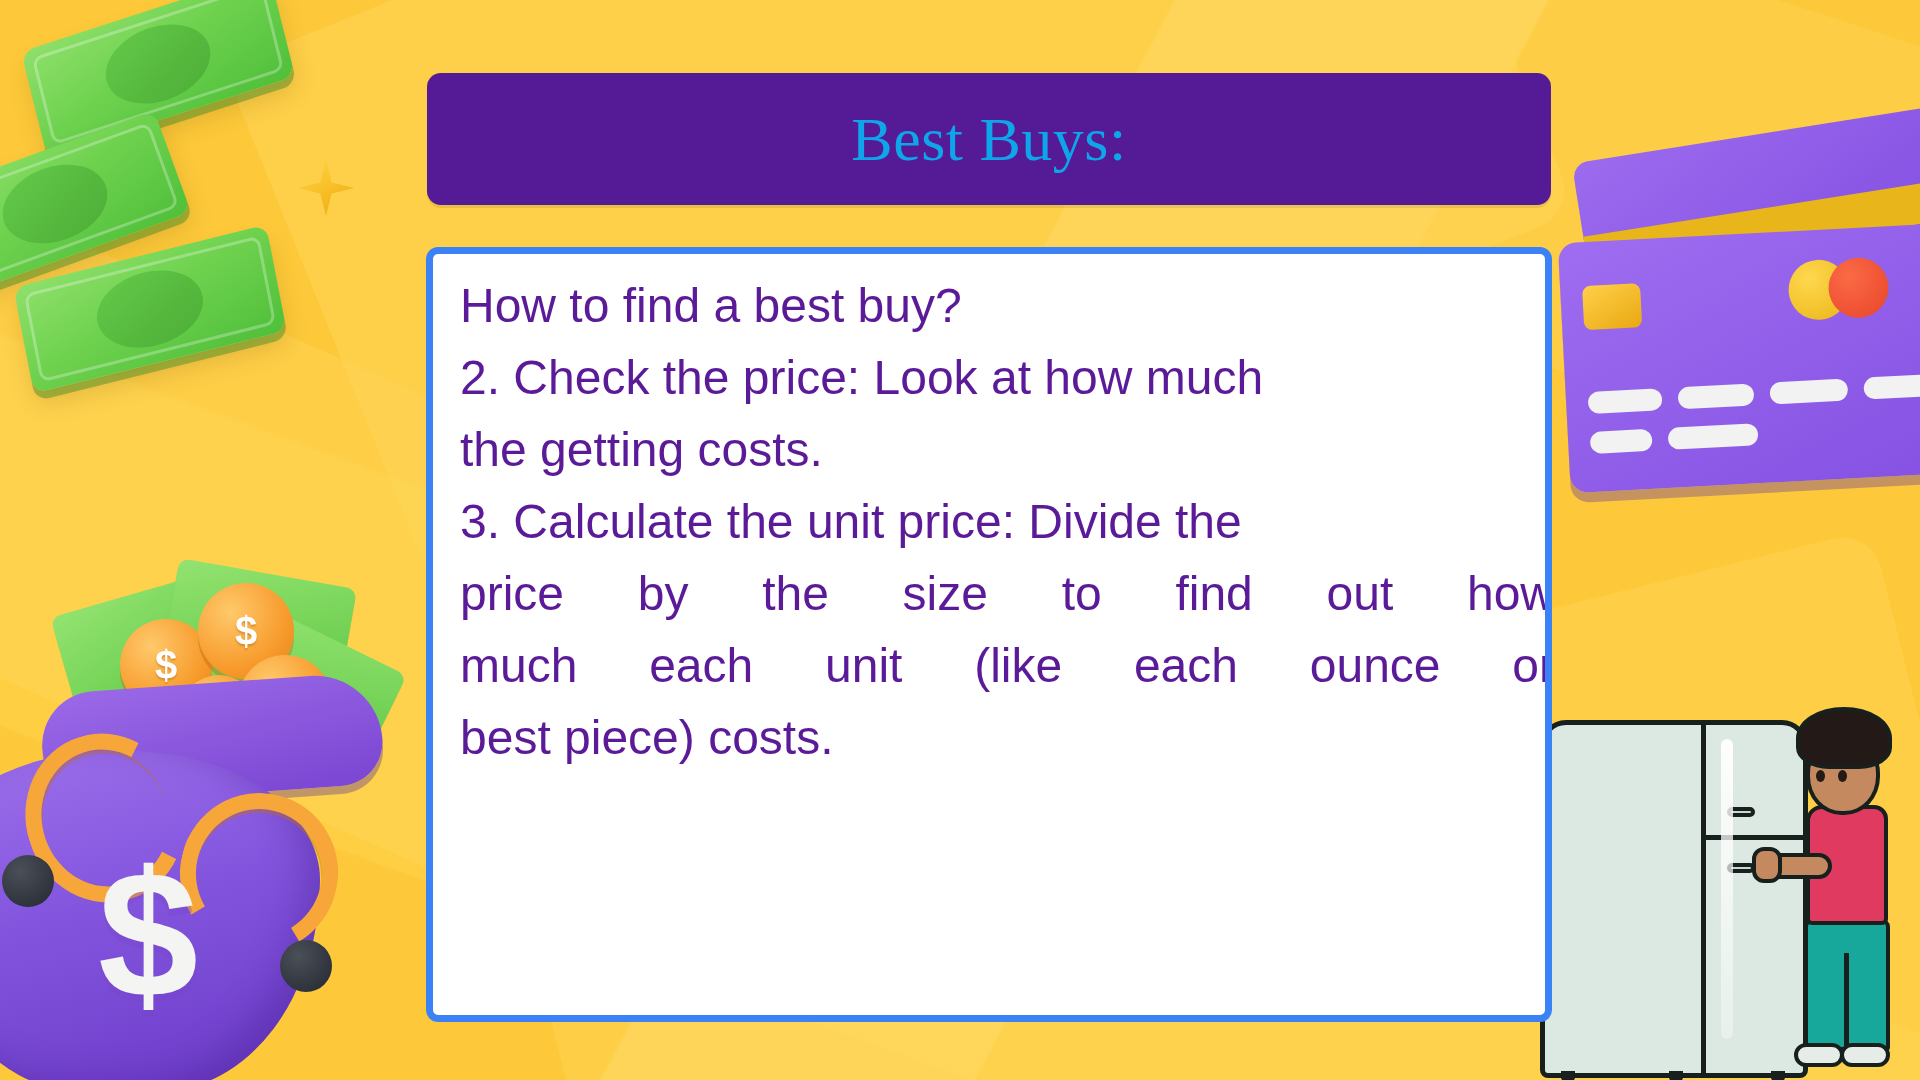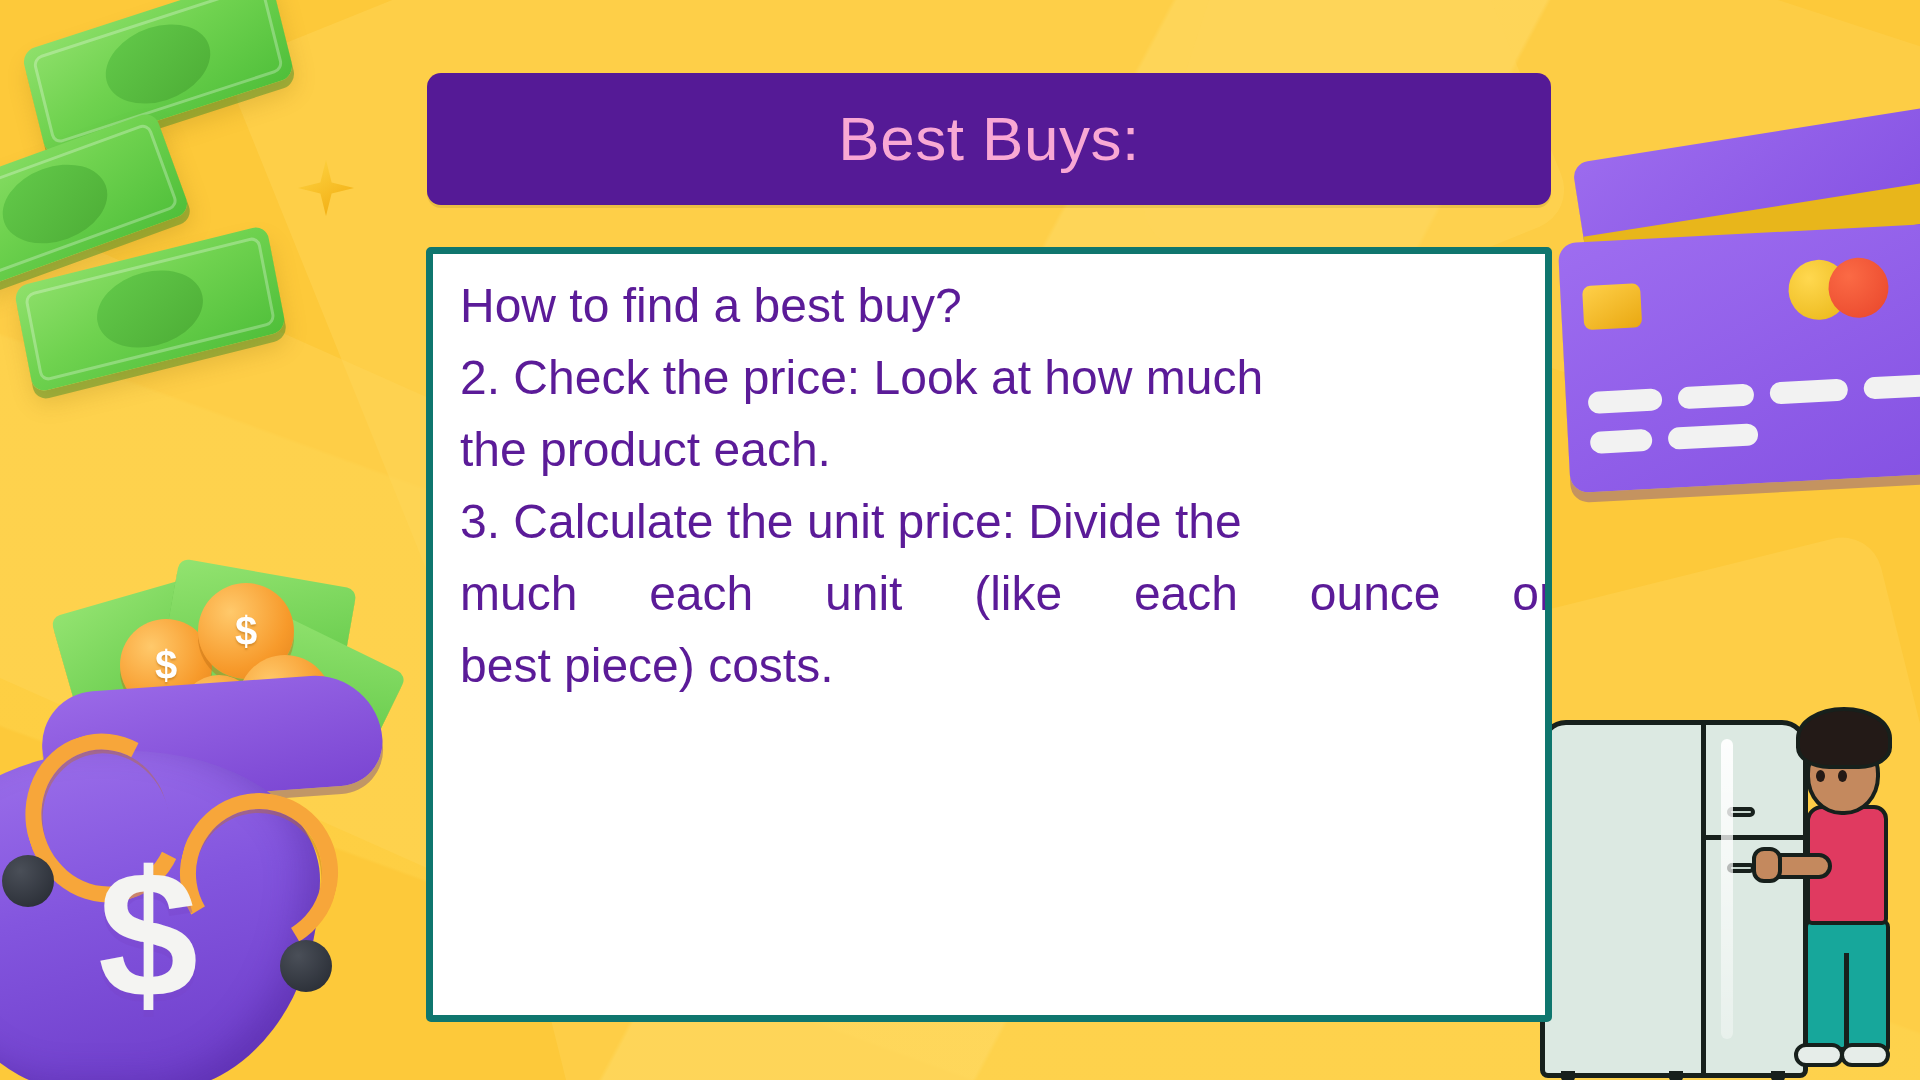--- a/index.html
+++ b/index.html
@@ -24,29 +24,29 @@
   .ray-d{left:1180px;top:-60px;width:760px;height:420px;transform:rotate(18deg);border-radius:40px;opacity:.32;}
 
   
   .banner{
     position:absolute;left:427px;top:73px;width:1124px;height:132px;
     background:#551A96;border-radius:14px;
     box-shadow:0 3px 0 rgba(0,0,0,.08);
     display:flex;align-items:center;justify-content:center;
   }
   .banner-title{
-    color:#f9a8d4;font-size:62px;line-height:1;font-weight:400;
+    color:#0ea5e9;font-size:62px;line-height:1;font-weight:400;
     letter-spacing:.5px;white-space:nowrap;
-    font-family:Liberation Sans, sans-serif;
+    font-family:Liberation Serif, serif;
   }
 
   
   .card{
     position:absolute;left:426px;top:247px;width:1126px;height:775px;
-    background:#FFFFFF;border:7px solid #0f766e;border-radius:5px;
+    background:#FFFFFF;border:7px solid #3b82f6;border-radius:12px;
     box-sizing:border-box;overflow:hidden;
   }
   .card-body{
     position:absolute;left:27px;top:16px;width:1100px;
     color:#5B1B98;
     font-size:48px;line-height:72px;
     font-family:"Liberation Sans","DejaVu Sans",sans-serif;
   }
   .ln{display:block;white-space:nowrap;}
   .ln.just{
@@ -260,20 +260,21 @@
   </div>
 
   <div class="banner">
     <div class="banner-title">Best Buys:</div>
   </div>
 
   <div class="card">
     <div class="card-body">
       <span class="ln">How to find a best buy?</span>
       <span class="ln">2. Check the price: Look at how much</span>
-      <span class="ln">the product each.</span>
+      <span class="ln">the getting costs.</span>
       <span class="ln">3. Calculate the unit price: Divide the</span>
+      <span class="ln just">price by the size to find out how</span>
       <span class="ln just">much each unit (like each ounce or</span>
       <span class="ln">best piece) costs.</span>
     </div>
   </div>
 
 </div>
 
 </body></html>

